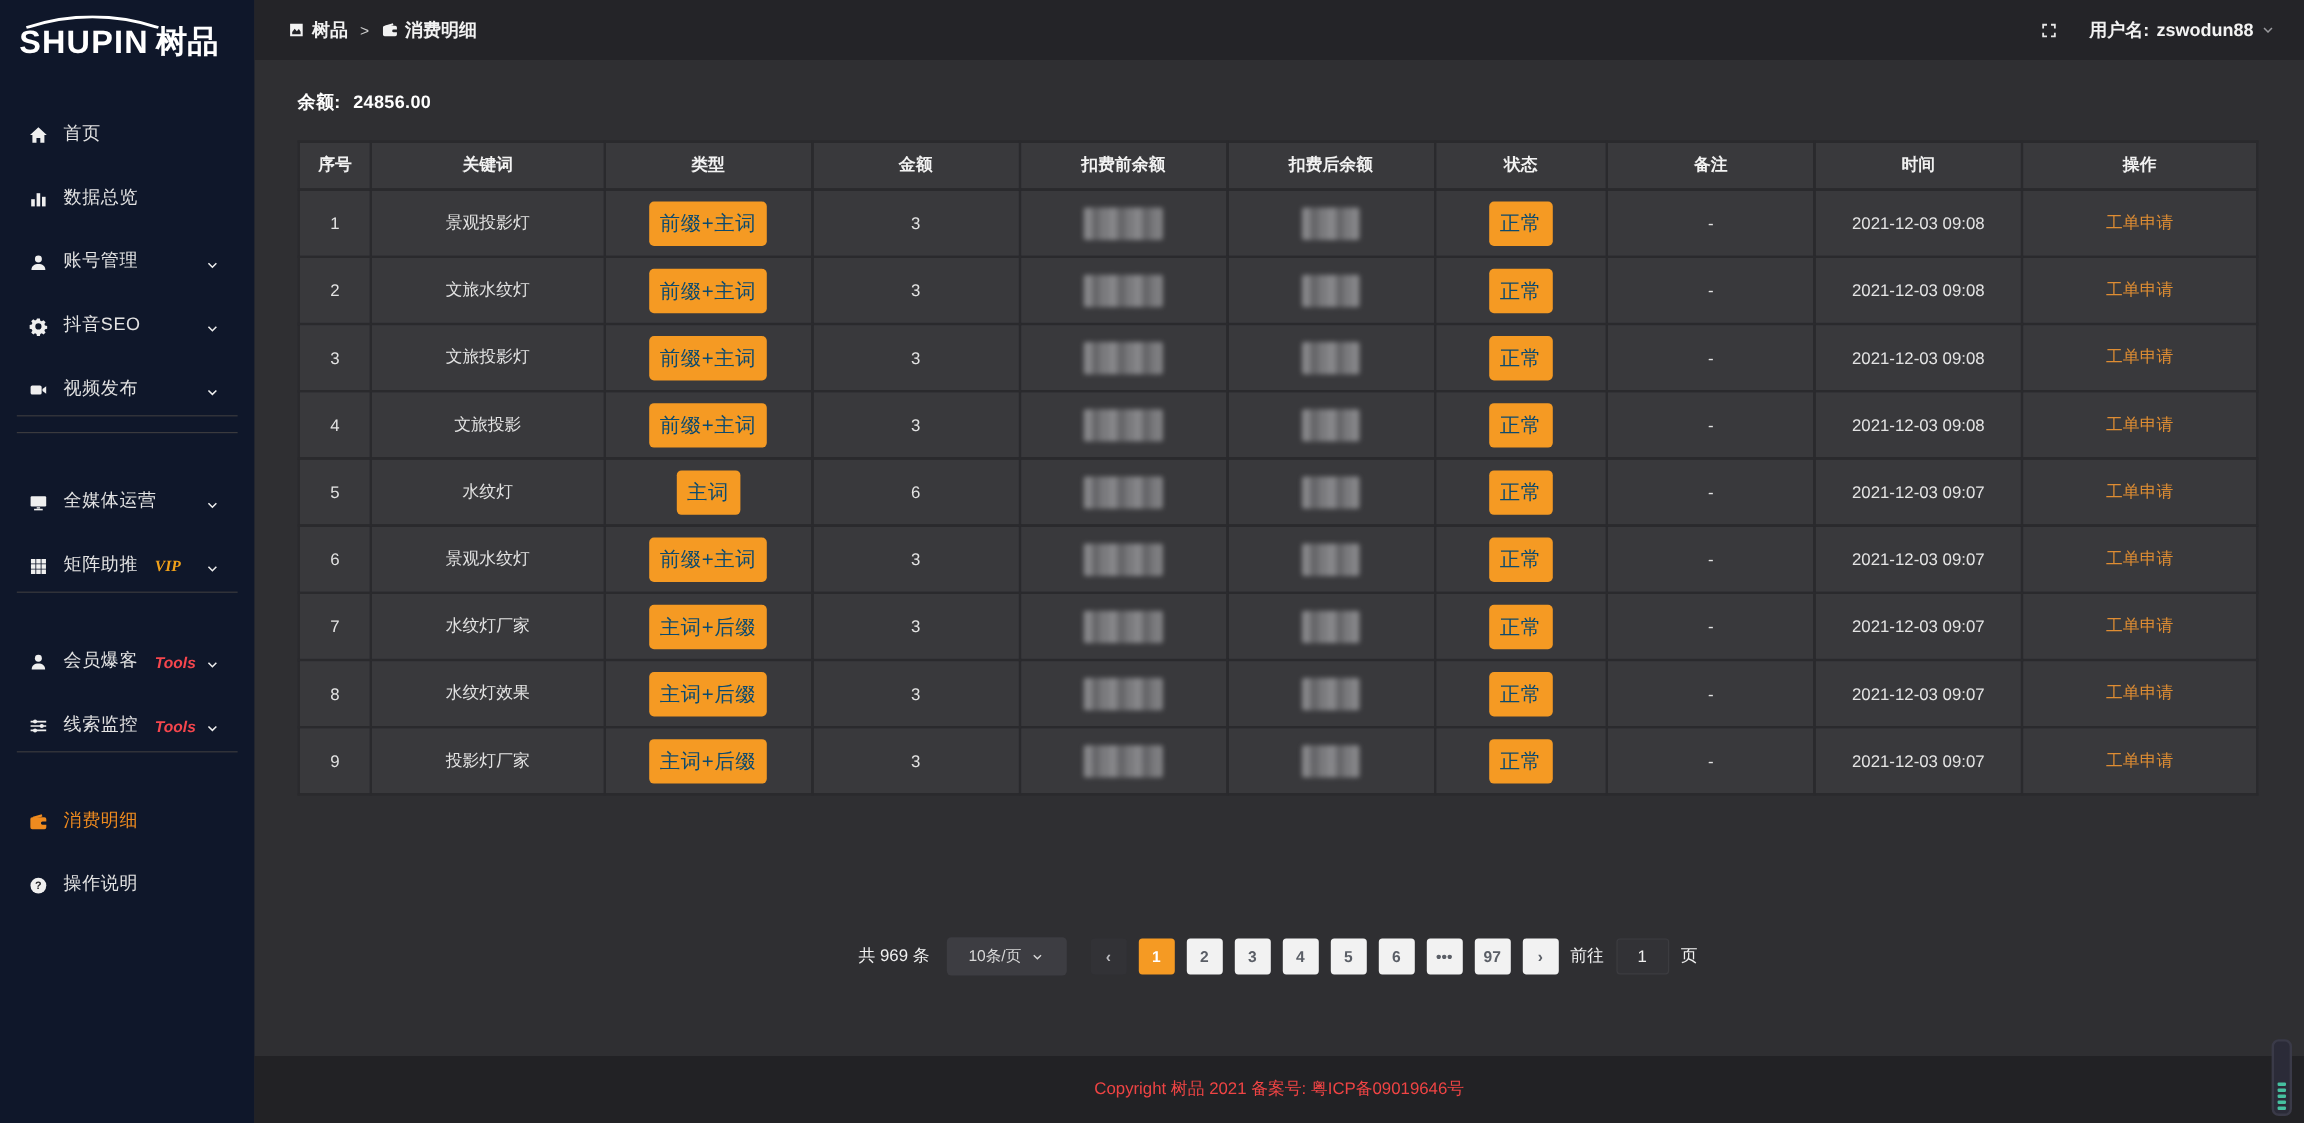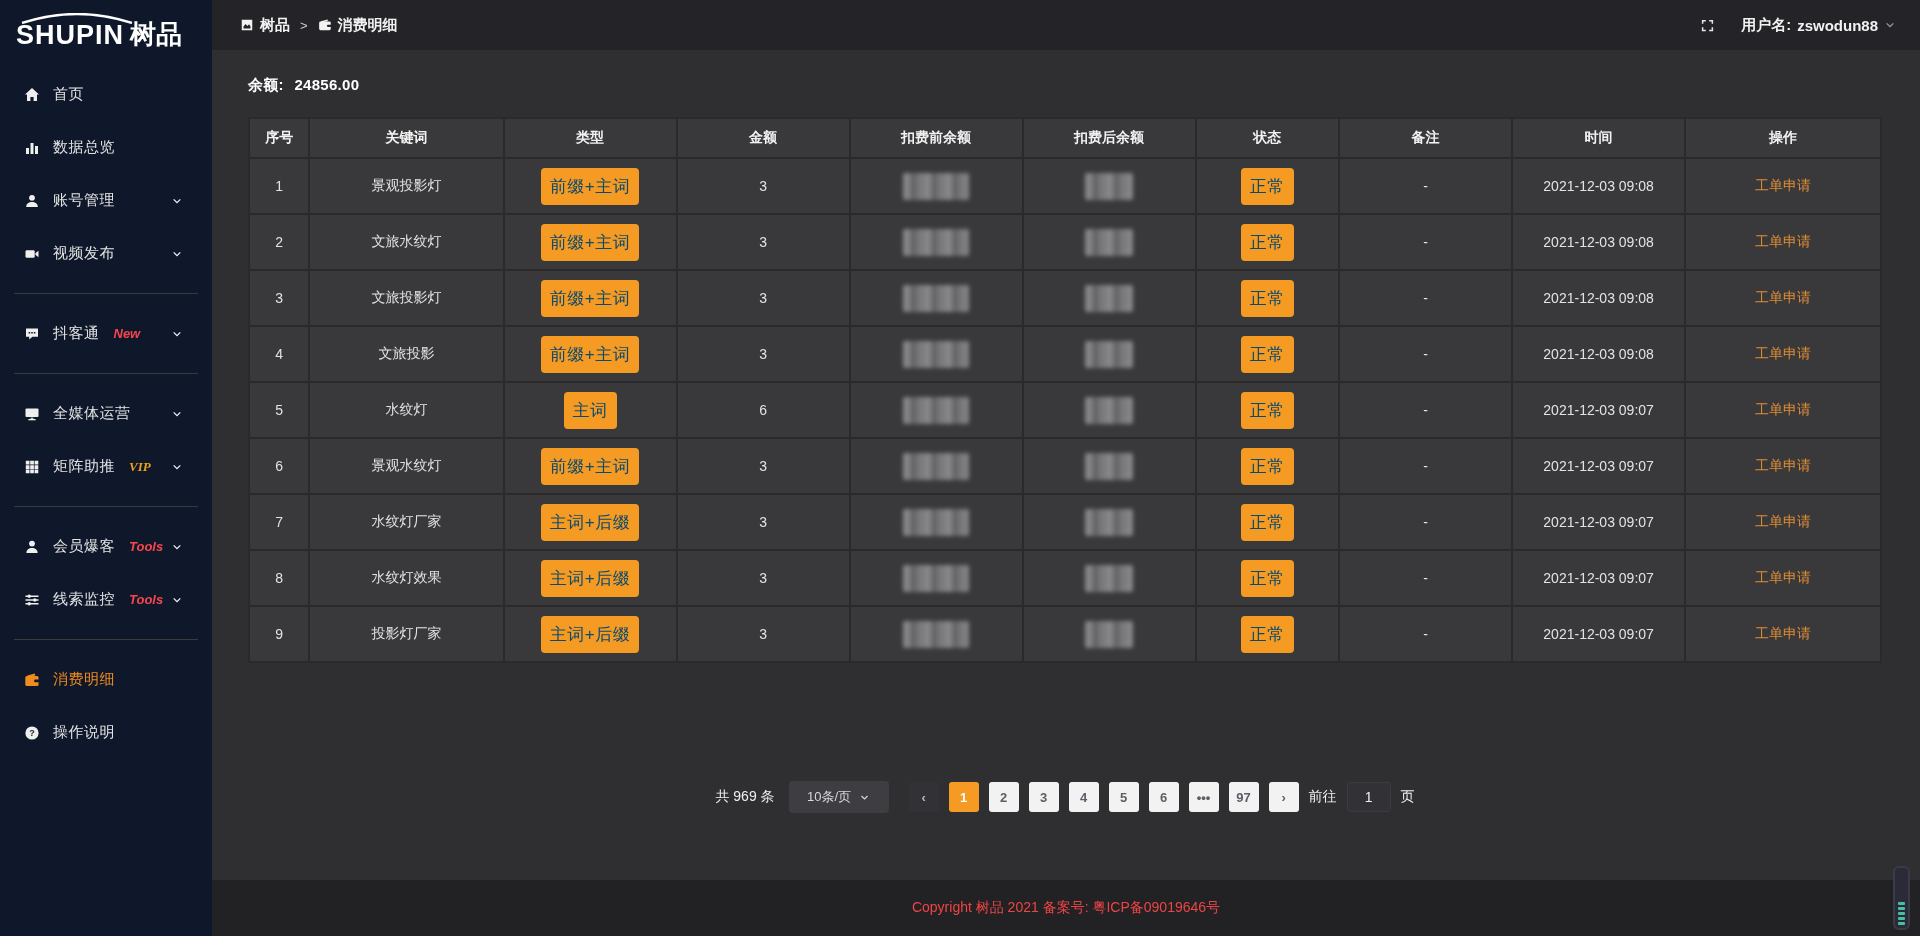--- a/index.html
+++ b/index.html
@@ -20,21 +20,21 @@
   .logo {
     height:60px; display:flex; align-items:center; padding-left:16px; gap:6px;
     color:#fff; flex-shrink:0;
   }
   .logo-en-wrap { position:relative; padding-top:10px; }
   .logo-arc { position:absolute; top:1px; left:2px; }
   .logo-en { font-size:27px; font-weight:bold; letter-spacing:1px; line-height:1; }
   .logo-cn { font-size:26px; font-weight:bold; padding-top:8px; }
   .side-nav { flex:1; padding-top:8px; }
   .side-item {
-    height:53px; display:flex; align-items:center; padding:0 18px 0 24px;
+    height:53px; display:flex; align-items:flex-end; padding:0 18px 0 24px;
     color:#e3e3e3; font-size:15px; cursor:pointer; position:relative;
   }
   .side-item .ic { margin-right:13px; color:#efefef; }
   .side-item.active, .side-item.active .ic { color:#ef8b1f; }
   .side-item .label { letter-spacing:0.5px; }
   .side-tag { font-style:italic; font-weight:bold; font-size:13px; margin-left:14px; }
   .tag-red { color:#f5464d; }
   .tag-orange { color:#f0a11a;font-family:Liberation Serif, serif; }
   .side-chevron { position:absolute; right:16px; color:#9a9a9e; }
   .side-chevron svg { width:12px; height:12px; }
@@ -176,46 +176,45 @@
         <span class="label">账号管理</span>
         <span class="ic side-chevron">
           <svg viewBox="0 0 16 16">
             <path d="M3.6 5.8 8 10.2 12.4 5.8" fill="none" stroke="currentColor" stroke-width="1.7"></path>
           </svg>
         </span>
       </div>
       <div class="side-item">
         <span class="ic">
           <svg viewBox="0 0 16 16">
+            <path fill-rule="evenodd" d="M6.8 1.5h2.4l.4 1.8 1.2.5 1.5-1 1.7 1.7-1 1.5.5 1.2 1.8.4v2.4l-1.8.4-.5 1.2 1 1.5-1.7 1.7-1.5-1-1.2.5-.4 1.8H6.8l-.4-1.8-1.2-.5-1.5 1-1.7-1.7 1-1.5-.5-1.2-1.8-.4V6.8l1.8-.4.5-1.2-1-1.5 1.7-1.7 1.5 1 1.2-.5zM8 5.4A2.6 2.6 0 1 0 8 10.6 2.6 2.6 0 0 0 8 5.4Z"></path>
+          </svg>
+        </span>
+        <span class="label">抖音SEO</span>
+        <span class="ic side-chevron">
+          <svg viewBox="0 0 16 16">
+            <path d="M3.6 5.8 8 10.2 12.4 5.8" fill="none" stroke="currentColor" stroke-width="1.7"></path>
+          </svg>
+        </span>
+      </div>
+      <div class="side-item">
+        <span class="ic">
+          <svg viewBox="0 0 16 16">
             <rect x="1.5" y="4.2" width="9.2" height="7.6" rx="1.4"></rect>
             <path d="M11.4 7.2 14.5 4.8v6.4l-3.1-2.4z"></path>
           </svg>
         </span>
         <span class="label">视频发布</span>
         <span class="ic side-chevron">
           <svg viewBox="0 0 16 16">
             <path d="M3.6 5.8 8 10.2 12.4 5.8" fill="none" stroke="currentColor" stroke-width="1.7"></path>
           </svg>
         </span>
       </div>
       <div class="side-divider"></div>
-      <div class="side-item">
-        <span class="ic">
-          <svg viewBox="0 0 16 16">
-            <path fill-rule="evenodd" d="M2 2.5h12v8.2H8.4L5.2 13.6v-2.9H2zM4.6 6h1.6v1.4H4.6zM7.2 6h1.6v1.4H7.2zM9.8 6h1.6v1.4H9.8z"></path>
-          </svg>
-        </span>
-        <span class="label">抖客通</span>
-        <em class="side-tag tag-red">New</em>
-        <span class="ic side-chevron">
-          <svg viewBox="0 0 16 16">
-            <path d="M3.6 5.8 8 10.2 12.4 5.8" fill="none" stroke="currentColor" stroke-width="1.7"></path>
-          </svg>
-        </span>
-      </div>
       <div class="side-divider"></div>
       <div class="side-item">
         <span class="ic">
           <svg viewBox="0 0 16 16">
             <rect x="1.5" y="2.5" width="13" height="8.6" rx="1"></rect>
             <rect x="6.6" y="11.7" width="2.8" height="1.1"></rect>
             <rect x="4.4" y="13" width="7.2" height="1.3"></rect>
           </svg>
         </span>
         <span class="label">全媒体运营</span>

